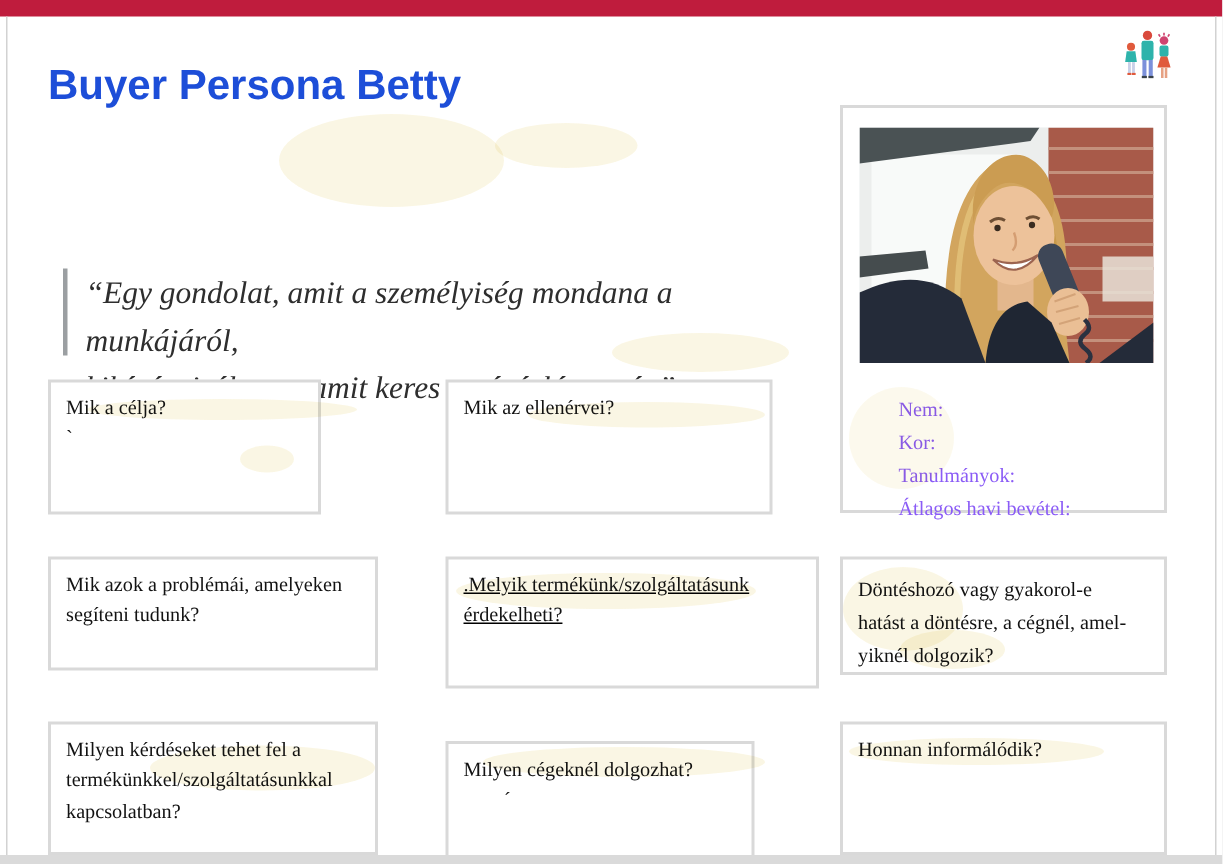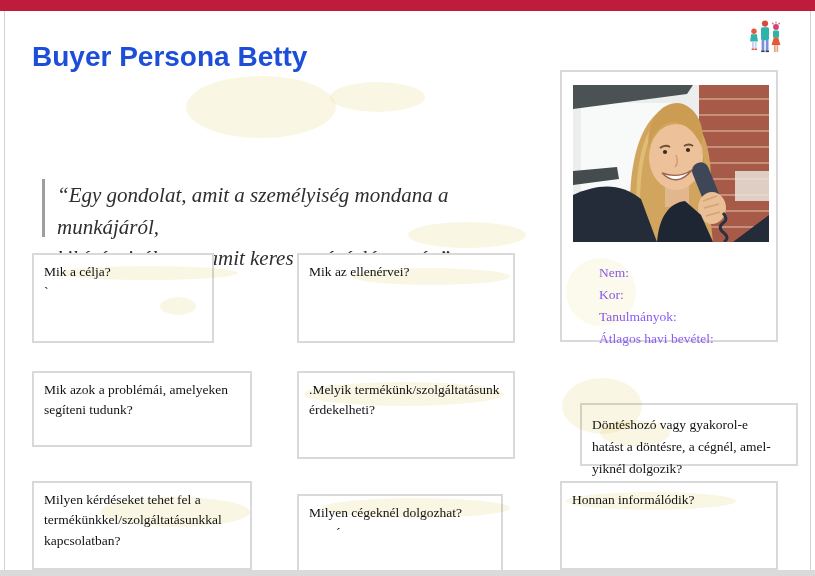--- a/index.html
+++ b/index.html
@@ -130,25 +130,25 @@
 `</div>
   </div>
   <div class="qbox" style="left:297px;top:253px;width:218px;height:90px;">
     <div class="qtext">Mik az ellenérvei?</div>
   </div>
 
   <div class="qbox" style="left:32px;top:371px;width:220px;height:76px;">
     <div class="qtext">Mik azok a problémái, amelyeken
 segíteni tudunk?</div>
   </div>
-  <div class="qbox" style="left:297px;top:371px;width:218px;height:88px;">
+  <div class="qbox" style="left:297px;top:371px;width:249px;height:88px;text-decoration:underline;">
     <div class="qtext">.Melyik termékünk/szolgáltatásunk
 érdekelheti?</div>
   </div>
-  <div class="qbox airy" style="left:580px;top:371px;width:218px;height:63px;margin-top:32px;">
+  <div class="qbox airy" style="left:560px;top:371px;width:218px;height:79px;">
     <div class="qtext">Döntéshozó vagy gyakorol-e
 hatást a döntésre, a cégnél, amel-
 yiknél dolgozik?</div>
   </div>
 
   <div class="qbox" style="left:32px;top:481px;width:220px;height:89px;">
     <div class="qtext">Milyen kérdéseket tehet fel a
 termékünkkel/szolgáltatásunkkal
 kapcsolatban?</div>
   </div>

